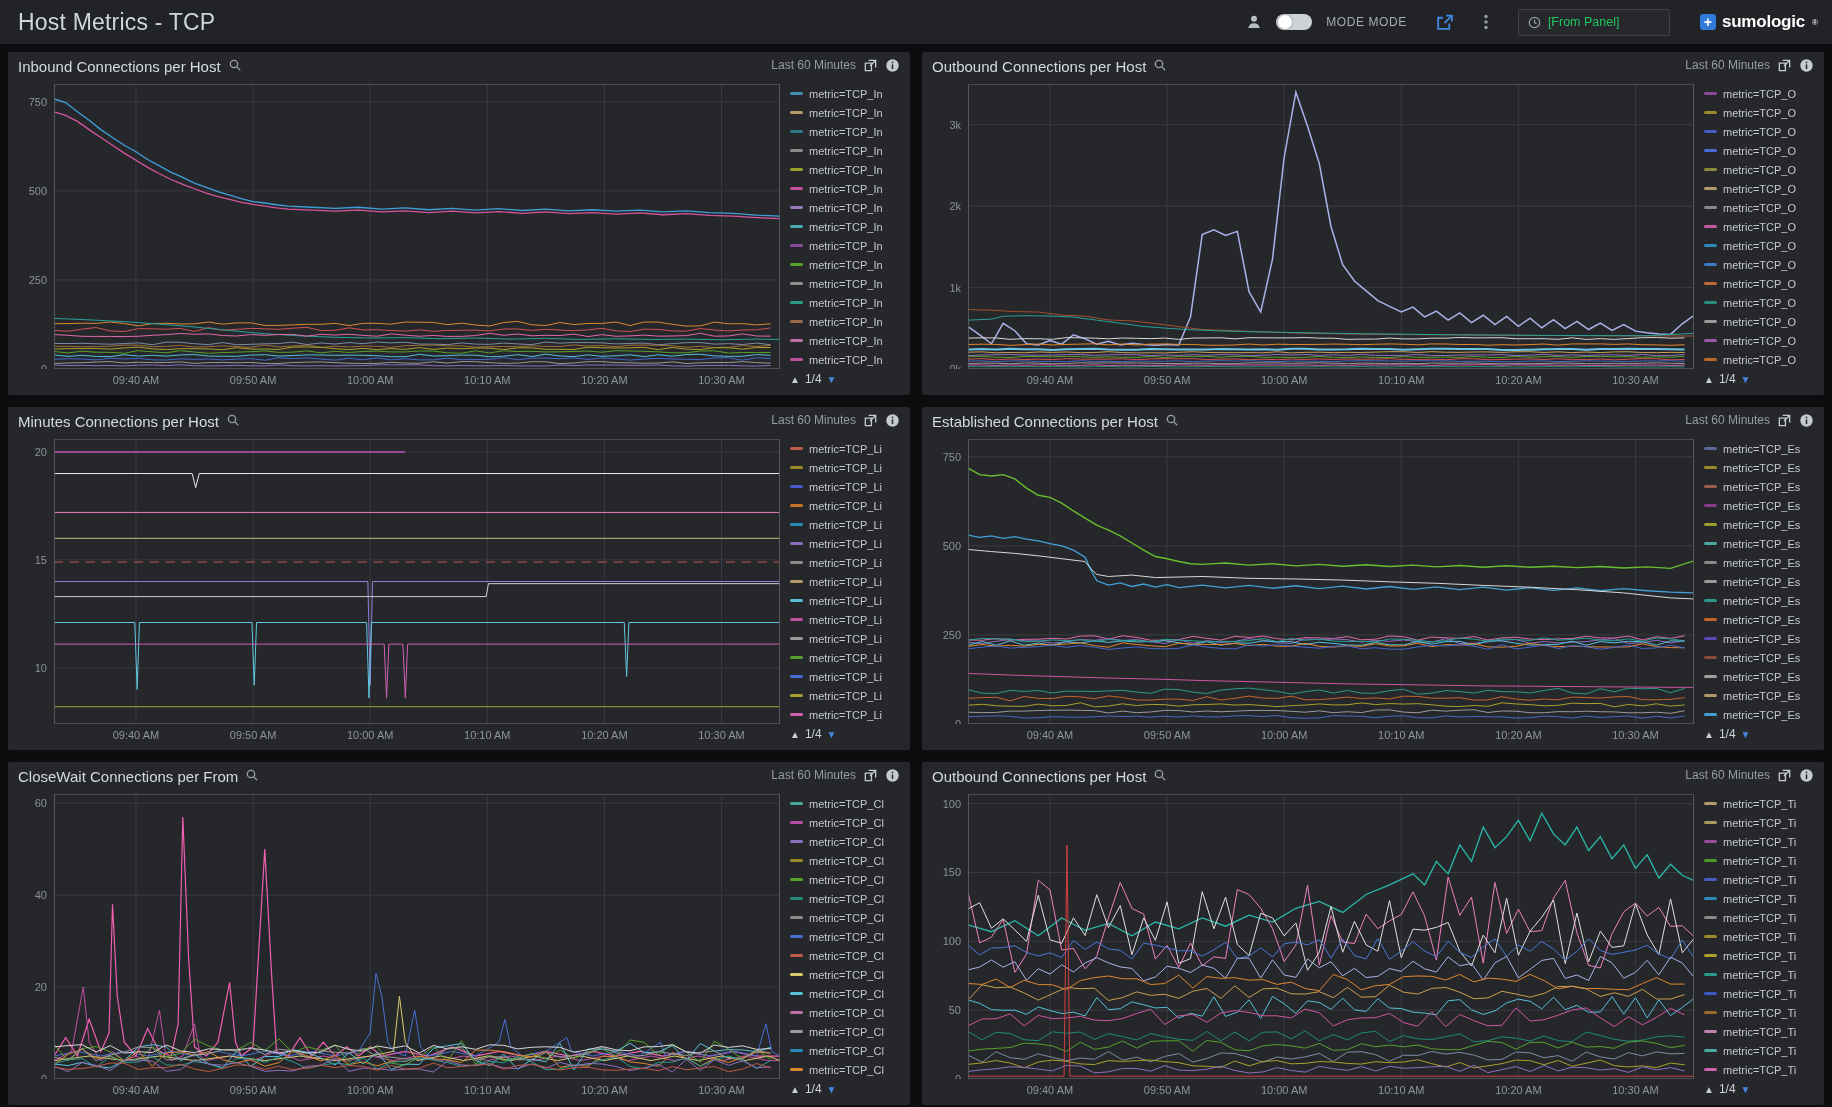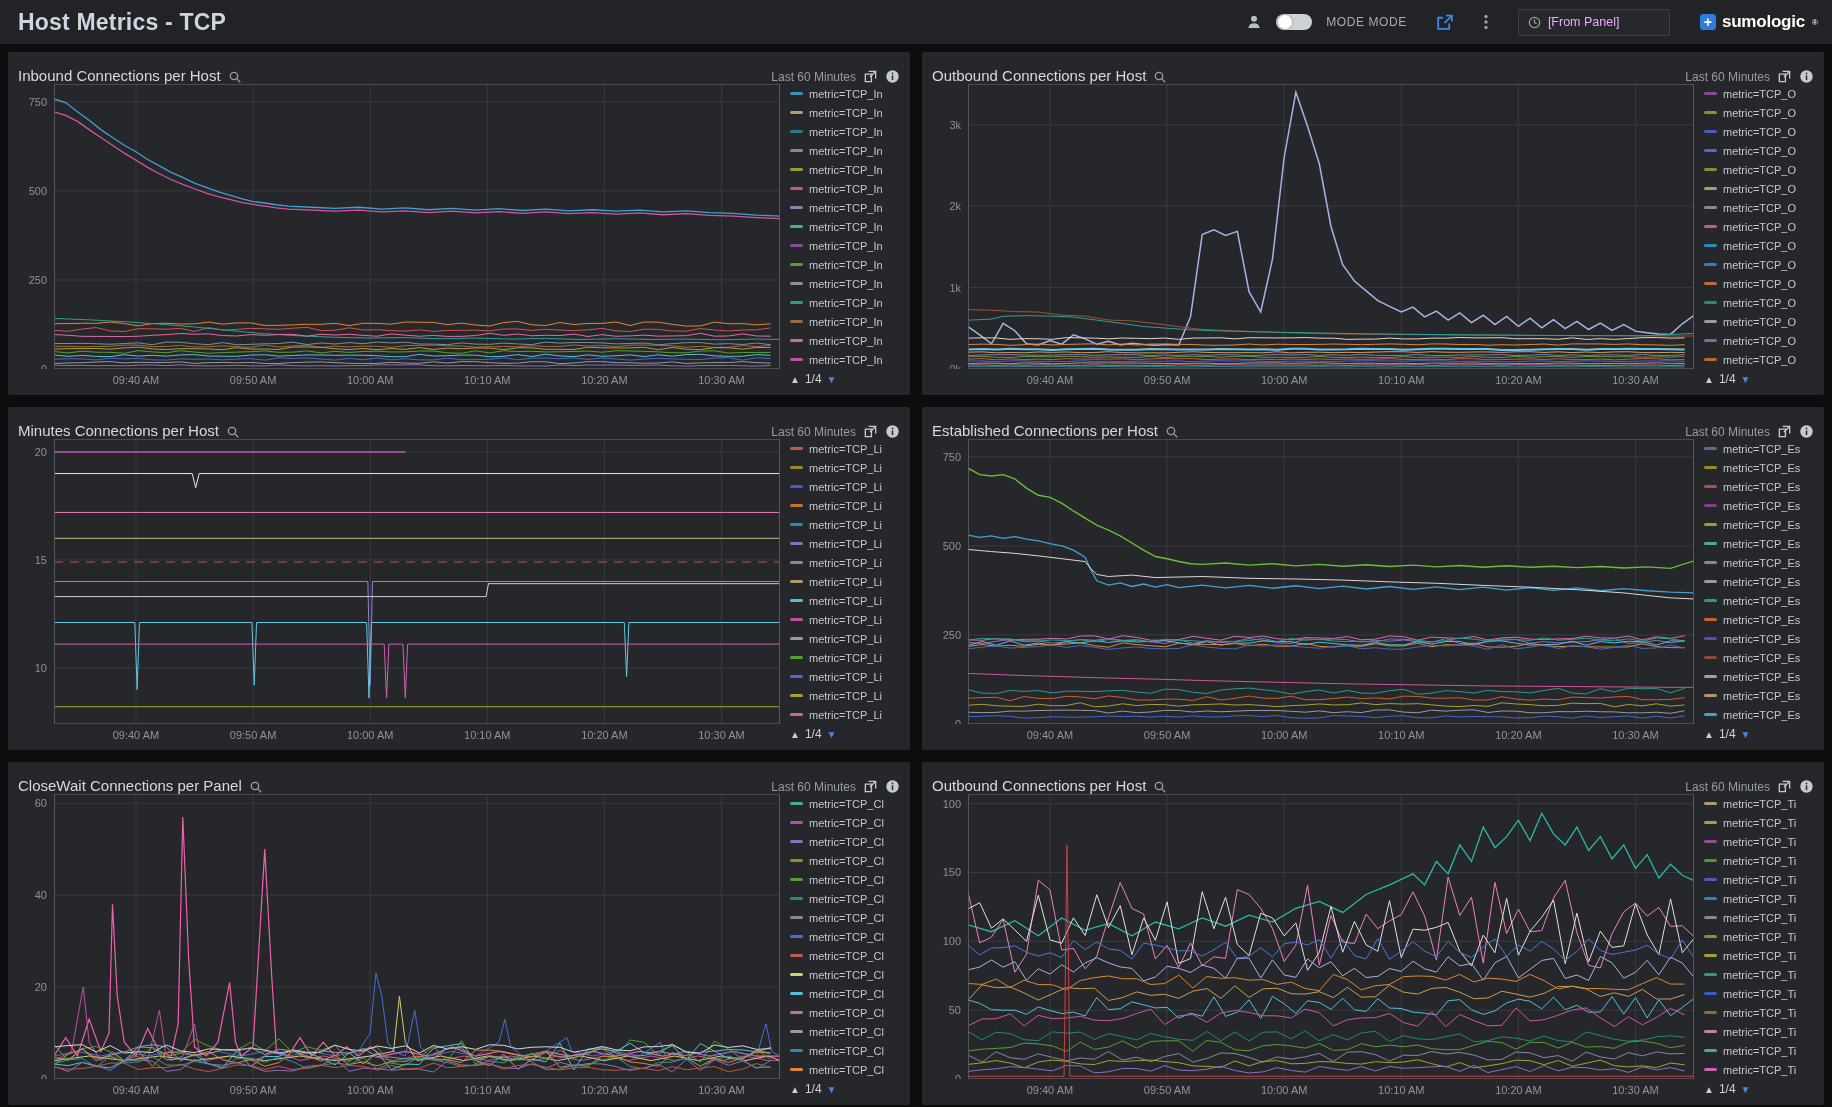--- a/index.html
+++ b/index.html
@@ -1,37 +1,37 @@
 <!DOCTYPE html>
 <html><head>
 <meta charset="utf-8">
 <style>
   html,body{margin:0;padding:0;width:1832px;height:1107px;background:#0d0d0f;overflow:hidden;
     font-family:"Liberation Sans",sans-serif;-webkit-font-smoothing:antialiased}
   
   .topbar{height:44px;background:#212326;display:flex;align-items:center;padding:0 14px 0 18px;box-sizing:border-box}
-  .page-title{font-size:23px;font-weight:700;color:#ccd6de;margin:0;letter-spacing:.2px}
+  .page-title{font-size:23px;font-weight:400;color:#ccd6de;margin:0;letter-spacing:.2px}
   .tb-right{margin-left:auto;display:flex;align-items:center;gap:14px}
   .tb-right .gap-lg{margin-left:10px}
   .toggle{width:36px;height:16px;border-radius:9px;background:#cdd2d7;position:relative;cursor:pointer}
   .toggle .knob{position:absolute;left:2px;top:1px;width:14px;height:14px;border-radius:50%;background:#fff;box-shadow:0 0 2px rgba(0,0,0,.45)}
   .livemode{font-size:12px;color:#a6abb1;letter-spacing:.6px;margin-right:14px}
   .time-input{width:152px;height:27px;background:#26282c;border:1px solid #3f4146;border-radius:2px;
     display:flex;align-items:center;gap:7px;padding:0 9px;box-sizing:border-box;margin-left:10px}
-  .time-input span{font-size:12.5px;color:#f0abfc}
+  .time-input span{font-size:12.5px;color:#22c55e}
   .logo{display:flex;align-items:center;gap:6px;margin-left:16px}
   .logo-mark{width:16px;height:16px;border-radius:3px;background:#2f7cdb;color:#fff;font-weight:700;
     font-size:14px;line-height:16px;text-align:center;display:inline-block}
   .logo-text{font-size:17px;font-weight:700;color:#fff;letter-spacing:-.2px}
   .logo-reg{font-size:8px;color:#fff;vertical-align:super;margin-left:1px}
   
   #grid{height:1063px;box-sizing:border-box;padding:8px;display:grid;grid-template-columns:1fr 1fr;
     grid-template-rows:1fr 1fr 1fr;gap:12px}
   .panel{background:#26272b;border-radius:2px;box-sizing:border-box;padding:6px 10px;display:flex;flex-direction:column;min-width:0}
-  .panel-header{height:26px;display:flex;align-items:flex-end;gap:7px;flex:none}
+  .panel-header{height:26px;display:flex;align-items:flex-start;gap:7px;flex:none}
   .panel-title{font-size:15px;font-weight:500;color:#d4dade;white-space:nowrap}
   .mag{width:14px;height:14px;color:#9aa0a6;cursor:pointer;flex:none}
   .flex-sp{flex:1}
   .time-range{font-size:12px;color:#969ca4;white-space:nowrap}
   .hicon{width:15px;height:15px;color:#c6cbd0;cursor:pointer;flex:none}
   .panel-body{flex:1;display:flex;min-height:0;overflow:hidden}
   .y-axis{width:36px;position:relative;flex:none}
   .y-axis span{position:absolute;right:7px;transform:translateY(-50%);font-size:11px;color:#8c9199;white-space:nowrap}
   .plot{flex:1;position:relative;min-width:0}
   .plot svg{position:absolute;inset:0;width:100%;height:100%;display:block}
@@ -624,21 +624,21 @@
         </div>
       <div class="pag">
         <span class="pg-up">▲</span>
         <span class="pg-num">1/4</span>
         <span class="pg-down">▼</span>
       </div>
     </div>
     </section>
     <section class="panel">
     <div class="panel-header">
-      <span class="panel-title">CloseWait Connections per Panel</span>
+      <span class="panel-title">CloseWait Connections per From</span>
       <svg class="mag" viewBox="0 0 14 14">
         <circle cx="6" cy="6" r="3.7" fill="none" stroke="currentColor" stroke-width="1.3"></circle>
         <line x1="8.9" y1="8.9" x2="12.2" y2="12.2" stroke="currentColor" stroke-width="1.3"></line>
       </svg>
       <span class="flex-sp"></span>
       <span class="time-range">Last 60 Minutes</span>
       <svg class="hicon" viewBox="0 0 16 16">
         <path d="M2.5 5.5h6.5v8H2.5z" fill="none" stroke="currentColor" stroke-width="1.4"></path>
         <path d="M6 2.5h7.5V10" fill="none" stroke="currentColor" stroke-width="1.4"></path>
         <path d="M7.5 8.5l5.5-5.5" fill="none" stroke="currentColor" stroke-width="1.4"></path>

